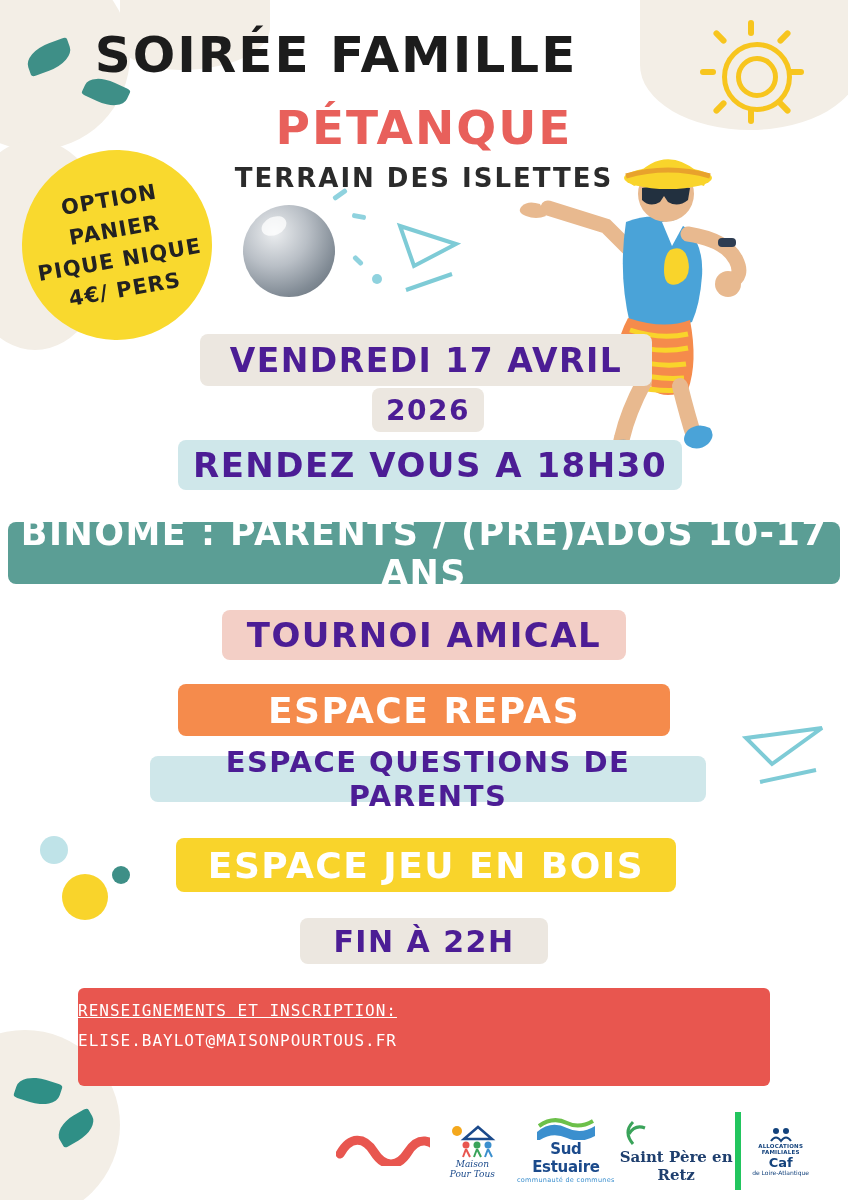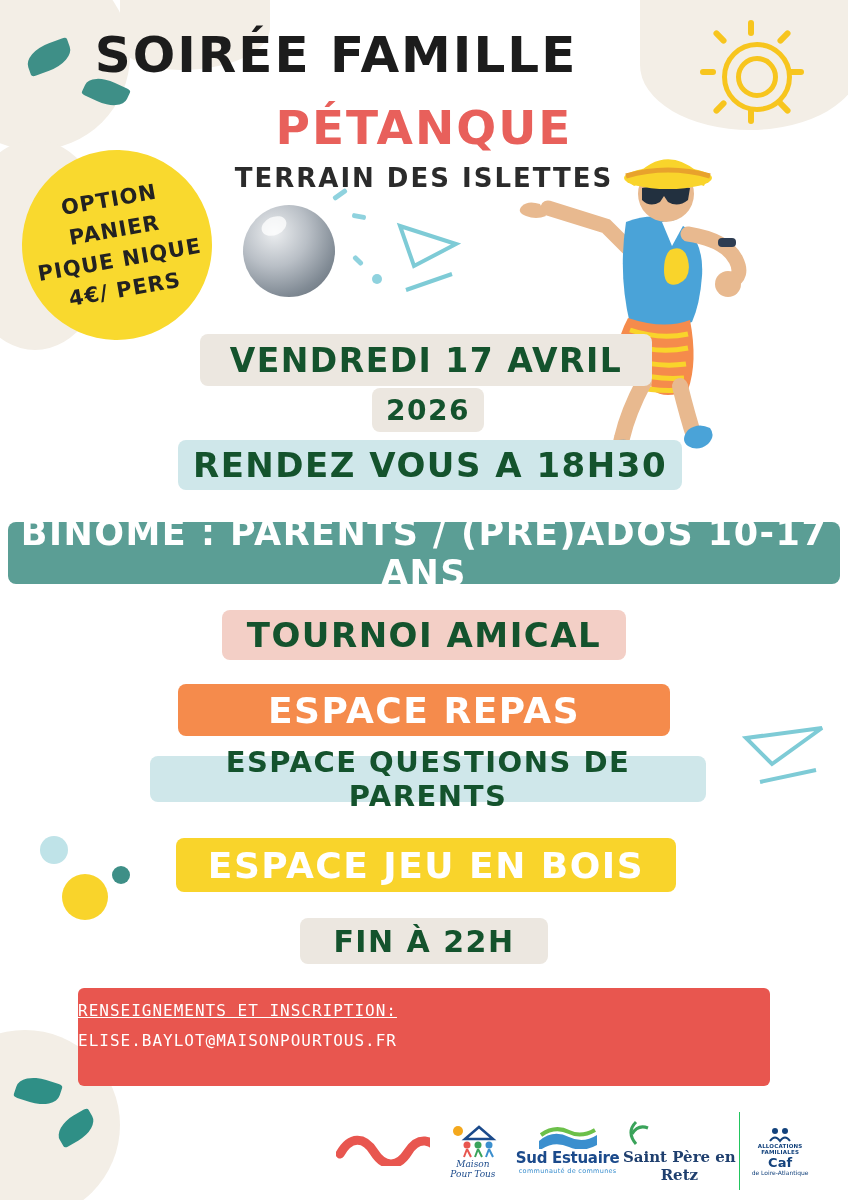--- a/index.html
+++ b/index.html
@@ -105,21 +105,21 @@
 
   
   .row {
     position: absolute;
     display: flex;
     align-items: center;
     justify-content: center;
     text-align: center;
     font-weight: bold;
     letter-spacing: 1.5px;
-    color: #14532d;
+    color: #4c1d95;
   }
   .band {
     position: absolute;
     border-radius: 8px;
   }
   .rowtext {
     position: relative;
     z-index: 3;
     width: 100%;
   }
@@ -169,21 +169,21 @@
     flex-direction: column;
     align-items: center;
     justify-content: center;
     font-size: 8px;
     color: #123d6b;
     text-align: center;
   }
   .logo-mpt { width: 86px; }
   .logo-se  { width: 104px; }
   .logo-spr { width: 120px; }
-  .logo-caf { width: 80px; border-left: 1px solid #22c55e; }
+  .logo-caf { width: 80px; border-left: 6px solid #22c55e; }
 
   .mpt-name {
     font-family: "DejaVu Serif", serif;
     font-style: italic;
     font-size: 9px;
     color: #1b4a8b;
     line-height: 1.15;
   }
   .se-name {
     font-family: "DejaVu Sans", sans-serif;

